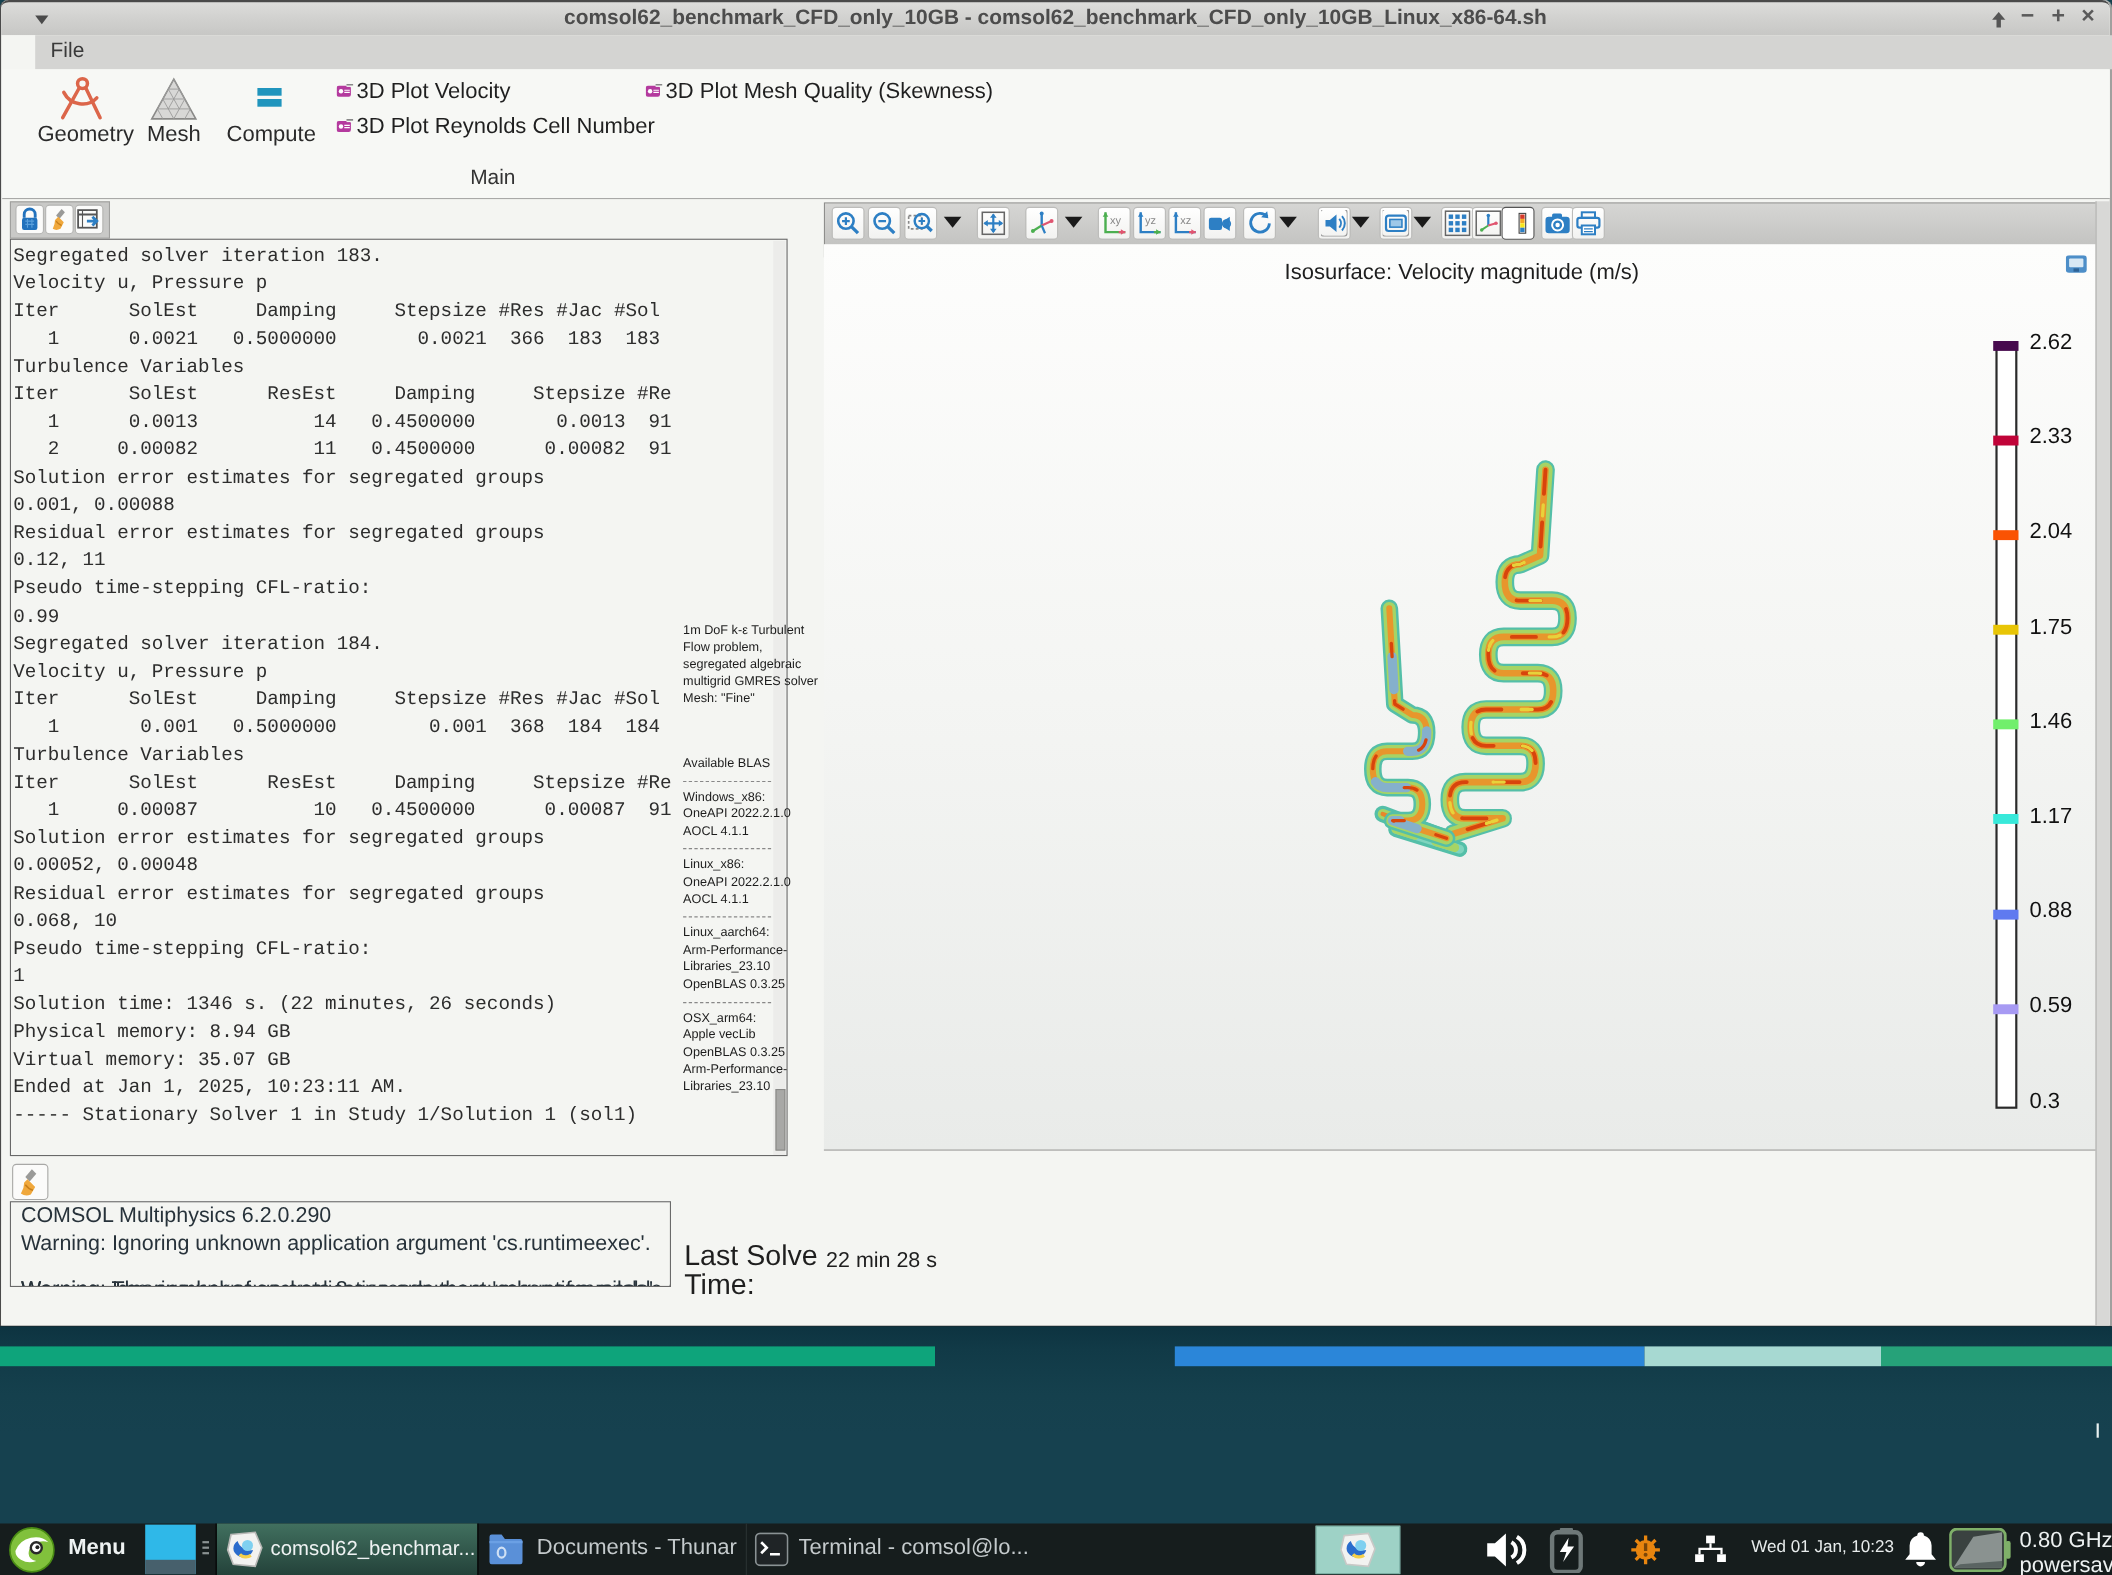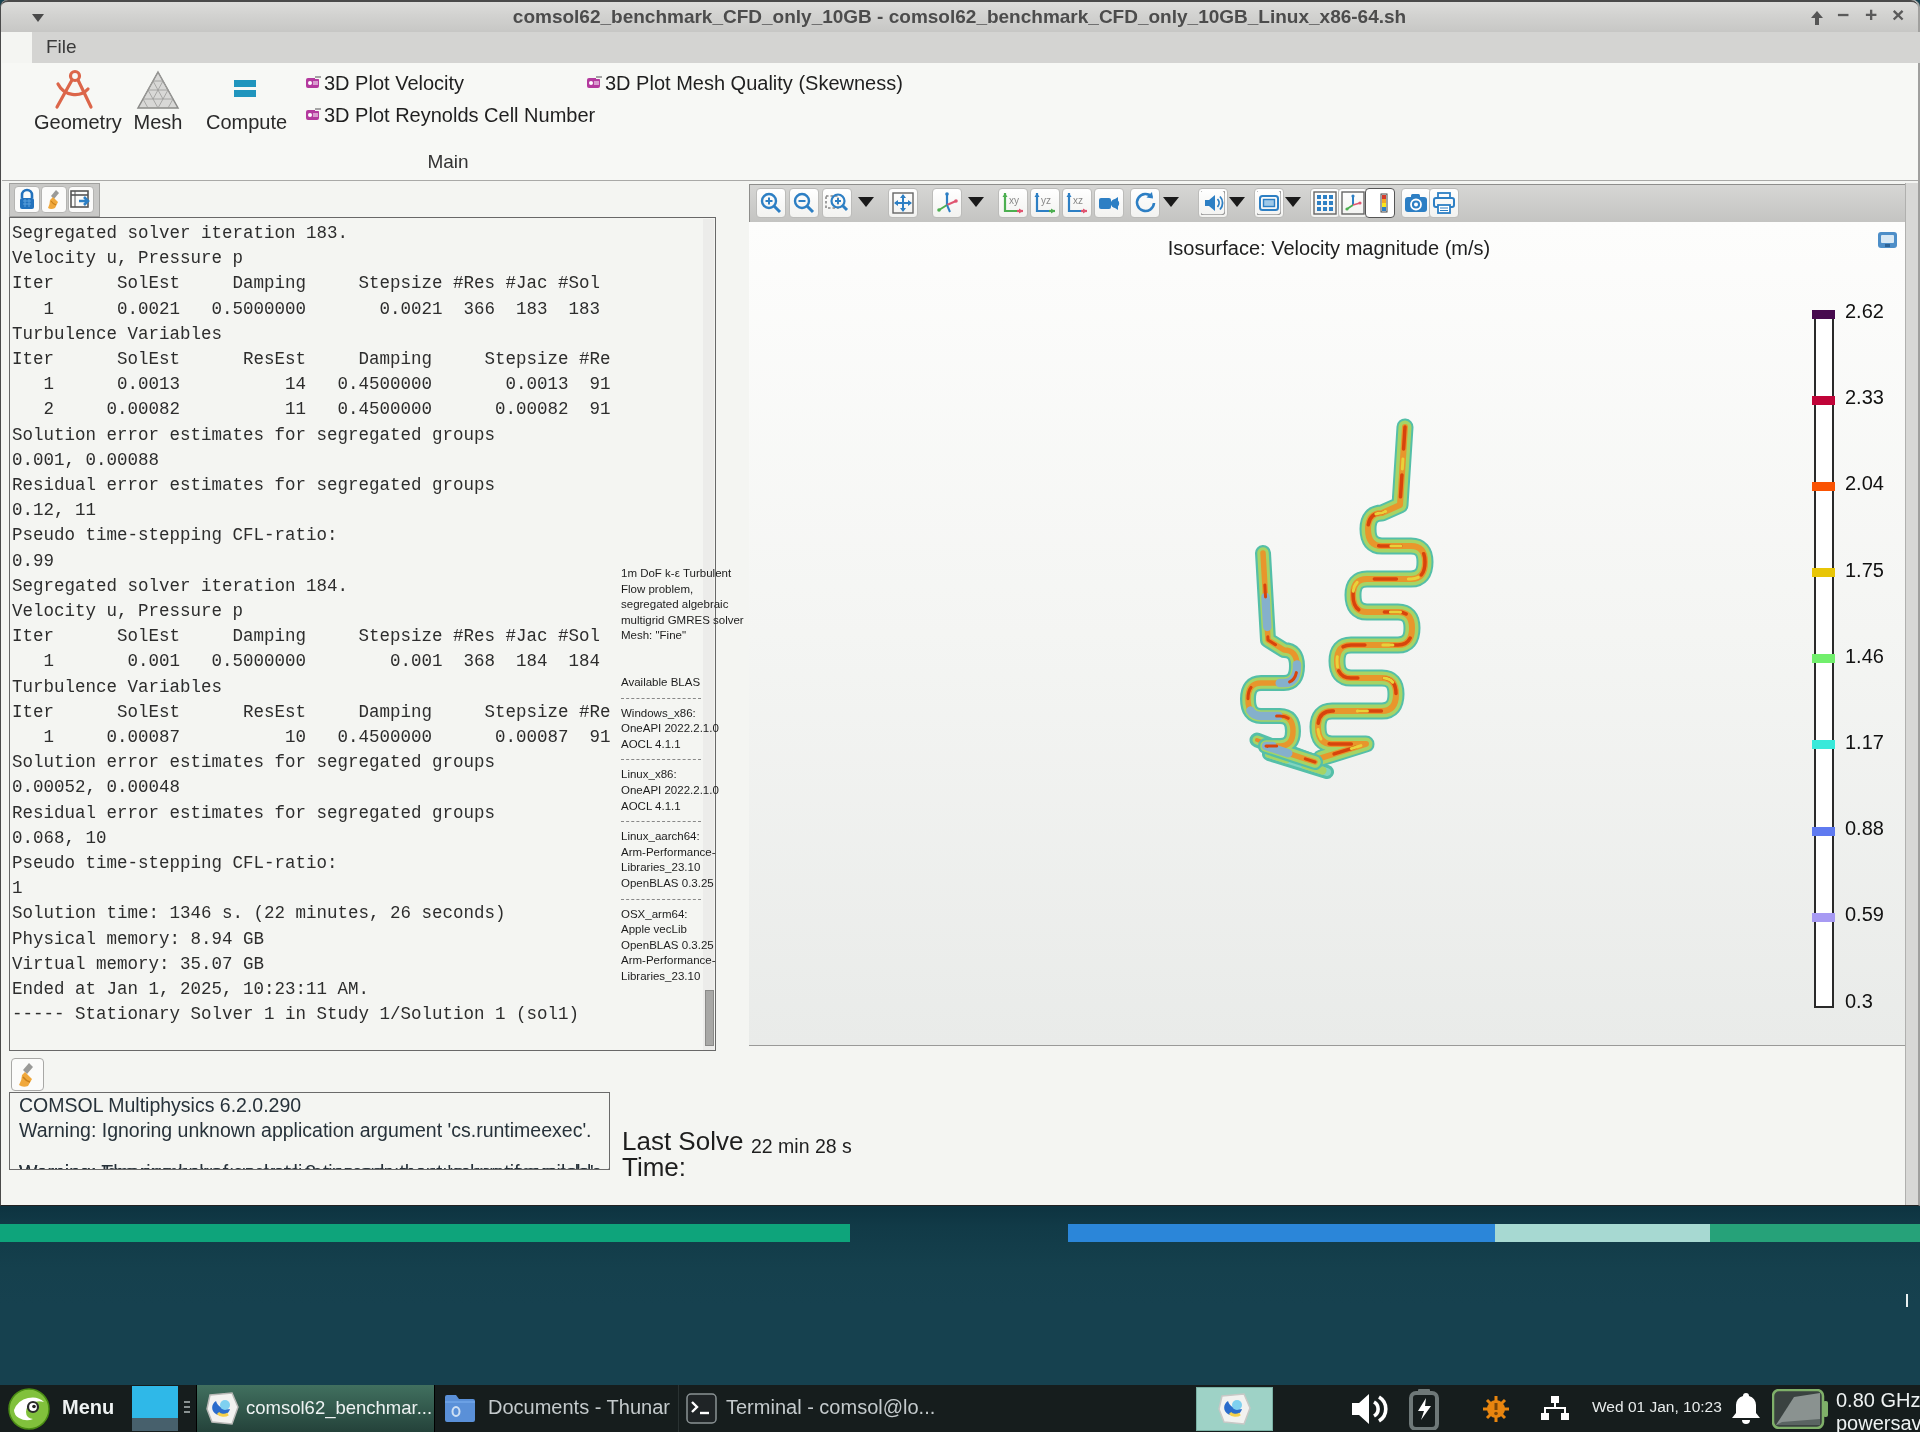--- a/index.html
+++ b/index.html
@@ -199,21 +199,21 @@
 Virtual memory: 35.07 GB
 Ended at Jan 1, 2025, 10:23:11 AM.
 ----- Stationary Solver 1 in Study 1/Solution 1 (sol1)</pre>
     <div id="log1scroll"></div>
     <div id="log1thumb"></div>
   </div>
 
   <div id="info">
     <div>1m DoF k-ε Turbulent<br>Flow problem,<br>segregated algebraic<br>multigrid GMRES solver<br>Mesh: "Fine"</div>
     <div class="gap"></div>
-    <div style="margin-top:16px;">Available BLAS</div>
+    <div style="margin-top:28px;">Available BLAS</div>
     <div class="sep"></div>
     <div>Windows_x86:<br>OneAPI 2022.2.1.0<br>AOCL 4.1.1</div>
     <div class="sep"></div>
     <div>Linux_x86:<br>OneAPI 2022.2.1.0<br>AOCL 4.1.1</div>
     <div class="sep"></div>
     <div>Linux_aarch64:<br>Arm-Performance-<br>Libraries_23.10<br>OpenBLAS 0.3.25</div>
     <div class="sep"></div>
     <div>OSX_arm64:<br>Apple vecLib<br>OpenBLAS 0.3.25<br>Arm-Performance-<br>Libraries_23.10</div>
   </div>
 

